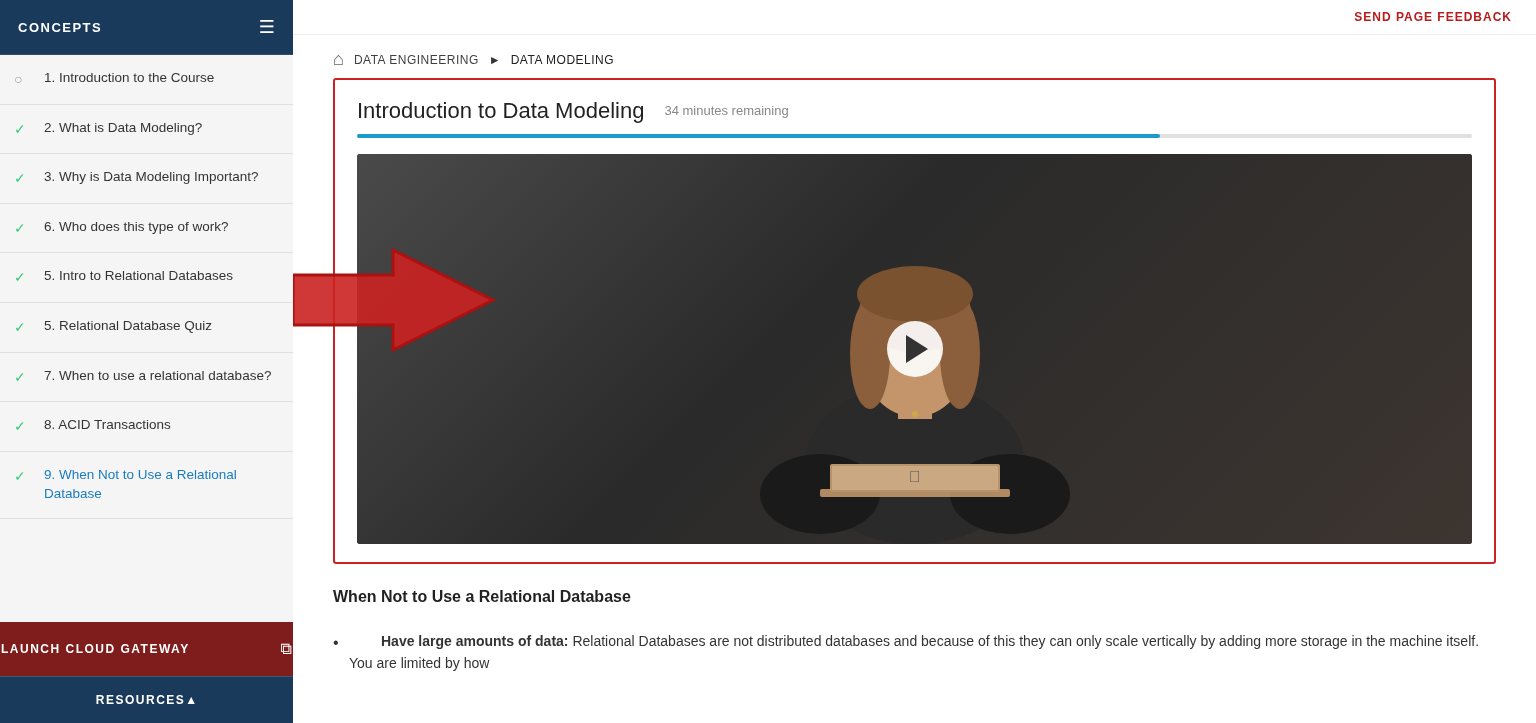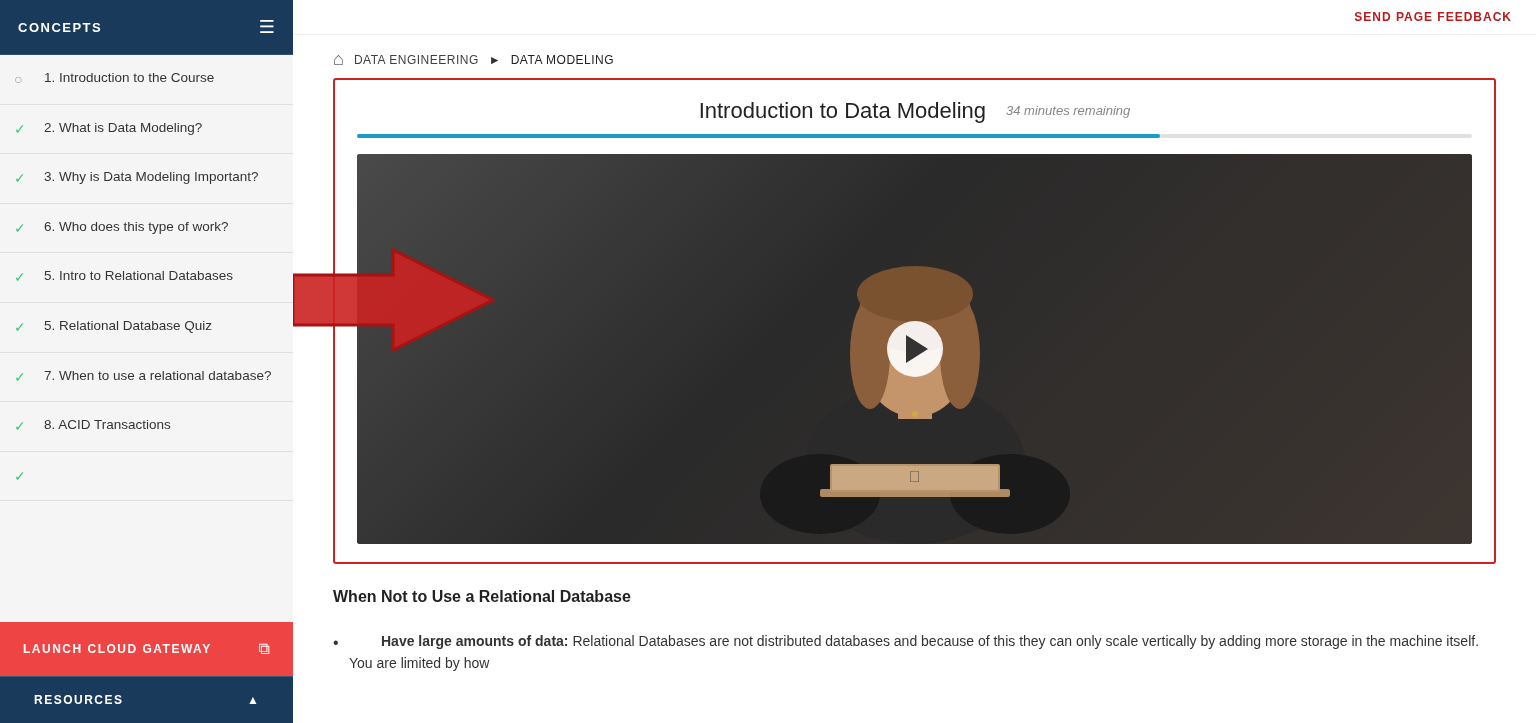--- a/index.html
+++ b/index.html
@@ -75,46 +75,46 @@
     .sidebar-item .item-icon.circle {
       color: #999;
     }
     .sidebar-item.active .item-text {
       color: #1a7bbf;
       font-weight: 500;
     }
 
     
     #launch-gateway {
-      background: #ef4444;
-      padding: 18px 23px;
+      background: #7f1d1d;
+      padding: 18px 1px;
       display: flex;
       align-items: center;
       justify-content: space-between;
       cursor: pointer;
     }
     #launch-gateway-label {
       color: #fff;
       font-size: 12px;
       font-weight: 700;
       letter-spacing: 1.5px;
       text-transform: uppercase;
     }
     #launch-icon {
       color: #fff;
       font-size: 16px;
     }
 
     
     #resources-footer {
       background: #1a3a5c;
-      padding: 16px 34px;
-      display: flex;
-      align-items: center;
-      justify-content: space-between;
+      padding: 16px 18px;
+      display: flex;
+      align-items: center;
+      justify-content: center;
       border-top: 1px solid rgba(255,255,255,0.15);
       cursor: pointer;
     }
     #resources-label {
       color: #fff;
       font-size: 12px;
       font-weight: 700;
       letter-spacing: 1.5px;
       text-transform: uppercase;
     }
@@ -183,38 +183,37 @@
 
     #video-card {
       border: 2px solid #cc2222;
       border-radius: 3px;
       padding: 18px 22px 18px 22px;
       margin-bottom: 24px;
     }
 
     #video-card-header {
       display: flex;
-      justify-content: center;
+      justify-content: flex-start;
       align-items: flex-start;
       margin-bottom: 10px;
     }
 
     #video-title {
       font-size: 22px;
       font-weight: 400;
       color: #222;
     }
 
     #time-remaining {
       font-size: 13px;
       color: #888;
       white-space: nowrap;
       margin-left: 20px;
       padding-top: 5px;
-      font-style: italic;
     }
 
     #progress-bar-container {
       height: 4px;
       background: #e0e0e0;
       border-radius: 2px;
       margin-bottom: 16px;
     }
     #progress-bar-fill {
       height: 100%;
@@ -358,20 +357,21 @@
       <div class="sidebar-item">
         <span class="item-icon check">✓</span>
         <span class="item-text">7. When to use a relational database?</span>
       </div>
       <div class="sidebar-item">
         <span class="item-icon check">✓</span>
         <span class="item-text">8. ACID Transactions</span>
       </div>
       <div class="sidebar-item active">
         <span class="item-icon check">✓</span>
+        <span class="item-text">9. When Not to Use a Relational Database</span>
       </div>
     </div>
 
   <div id="launch-gateway">
     <span id="launch-gateway-label">LAUNCH CLOUD GATEWAY</span>
     <span id="launch-icon">⧉</span>
   </div>
 
   <div id="resources-footer">
     <span id="resources-label">RESOURCES</span>

